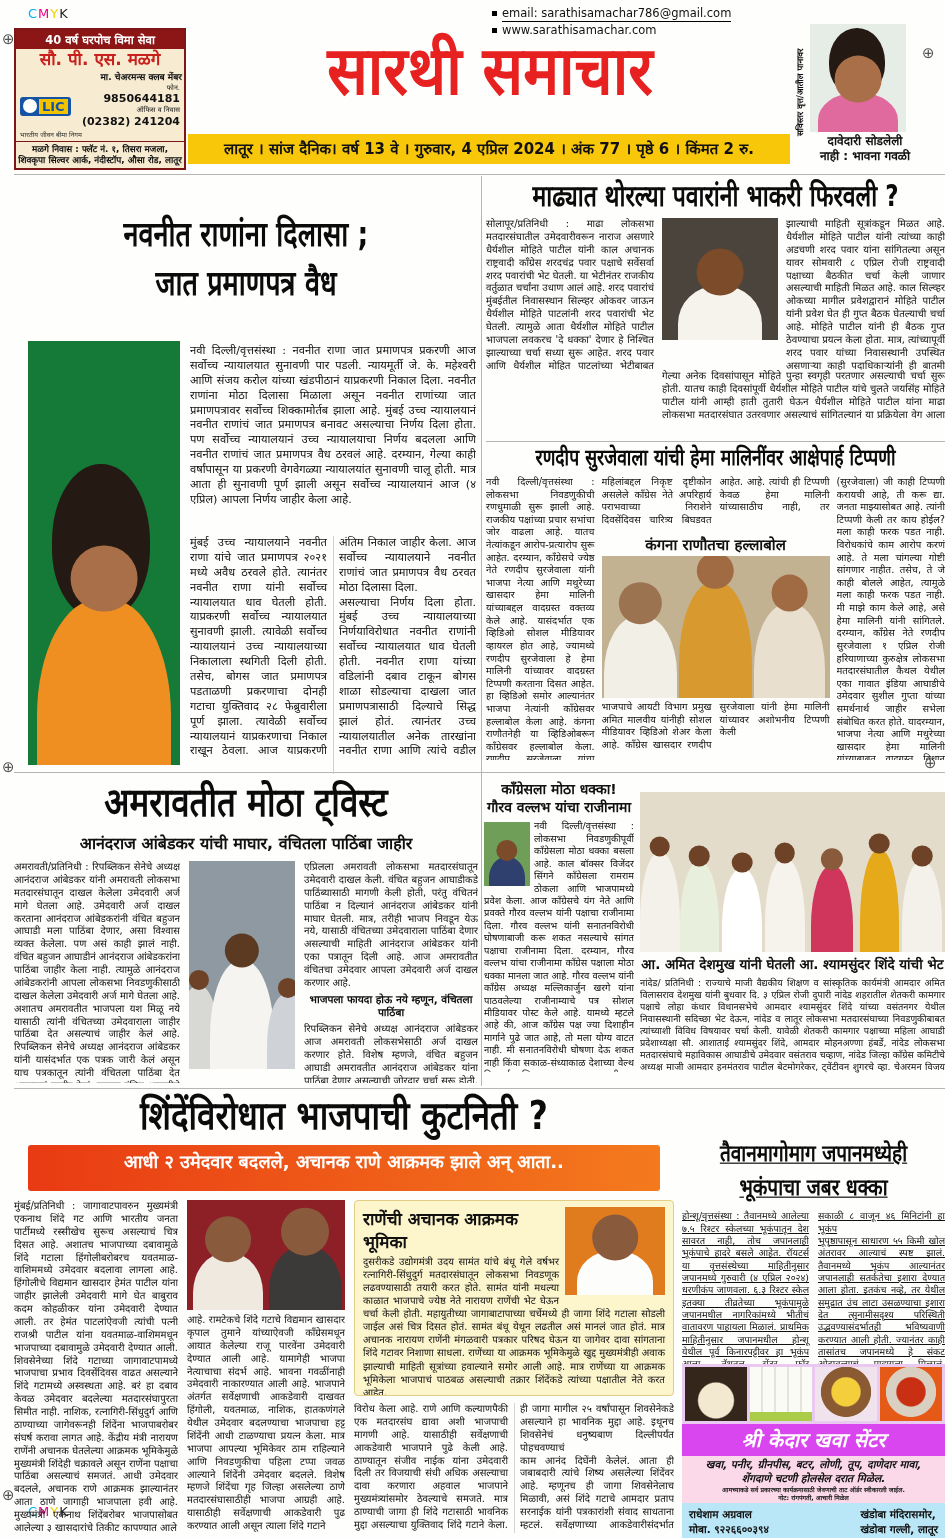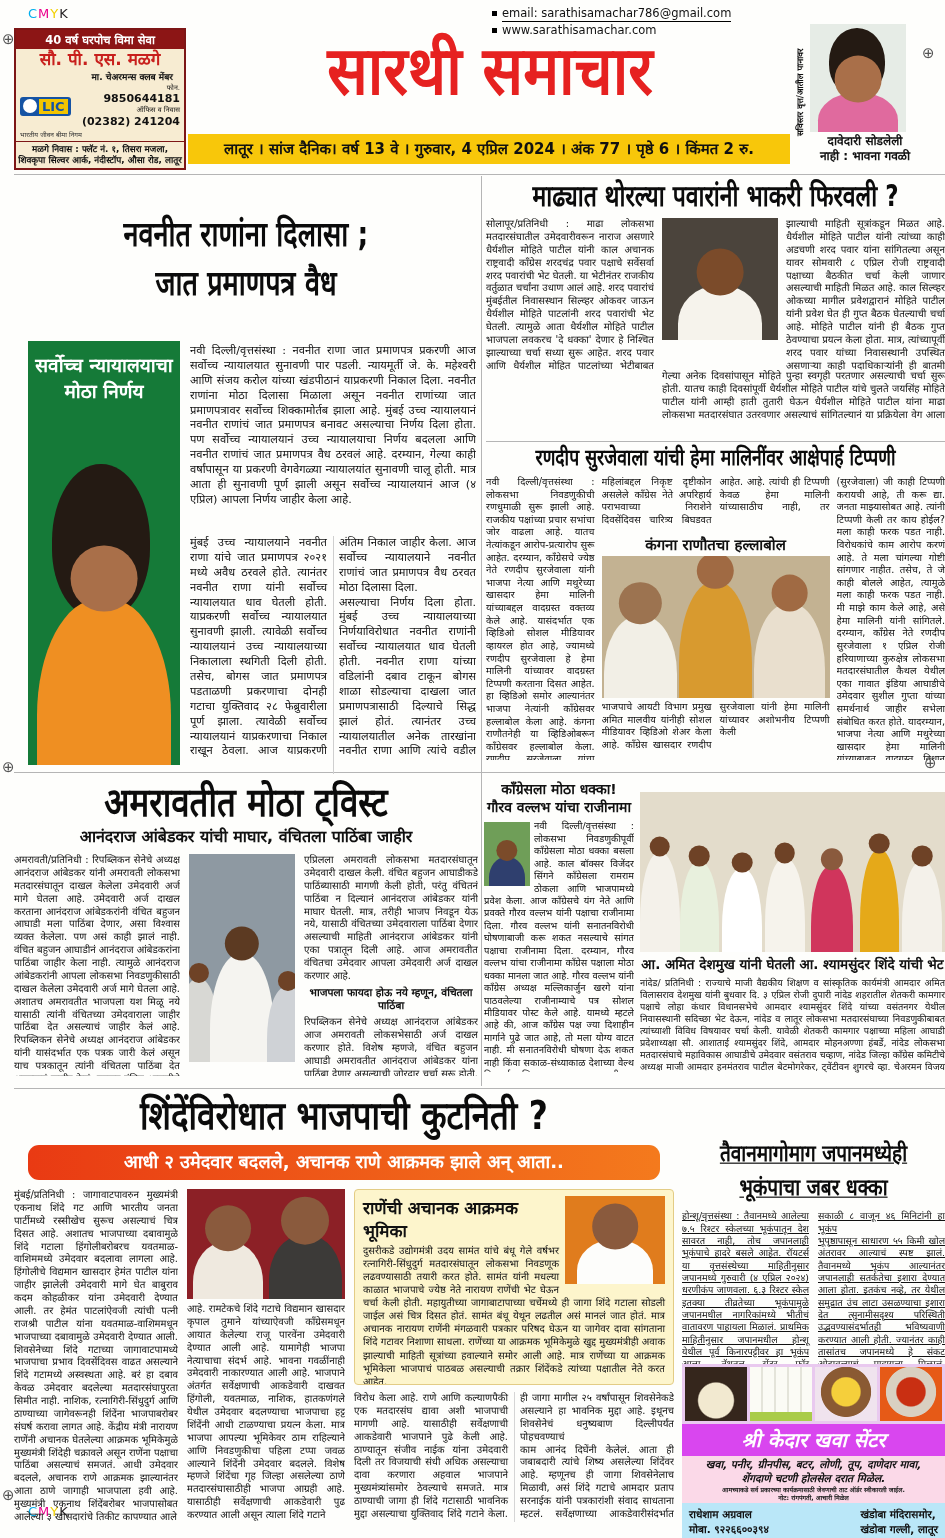--- a/index.html
+++ b/index.html
@@ -9,21 +9,21 @@
   .jt{text-align:justify;}
   .clip{overflow:hidden;}
   .reg{position:absolute;color:#555;font-size:15px;line-height:1;}
   .cmyk{position:absolute;font-weight:normal;font-size:13px;letter-spacing:1px;}
   .cmyk .c{color:#00aeef}.cmyk .m{color:#ec008c}.cmyk .y{color:#f2d000}.cmyk .k{color:#231f20}
   .rule{position:absolute;background:#b5b5b5;}
   
   .lic{left:14px;top:28px;width:172px;height:142px;border:2px solid #7d1616;background:#f7ecd2;box-sizing:border-box;font-size:9px;}
   .lic-top{background:#8c1515;color:#fff;font-weight:bold;text-align:center;font-size:11.5px;padding:2px 0;}
   .lic-name{color:#c8201d;font-weight:bold;text-align:center;font-size:17px;line-height:1.15;margin-top:1px;}
-  .lic-member{font-weight:bold;text-align:right;font-size:9px;padding-right:11px;}
+  .lic-member{font-weight:bold;text-align:right;font-size:9px;padding-right:2px;}
   .lic-mid{display:flex;align-items:center;gap:4px;padding:1px 4px;}
   .lic-logo{display:flex;align-items:center;background:#1553a4;border-radius:3px;padding:2px 3px;gap:2px;}
   .lic-circ{width:14px;height:14px;border-radius:50%;background:#fff;display:inline-block;}
   .lic-word{background:#f2c400;color:#1553a4;font-weight:bold;font-size:13px;padding:0 3px;}
   .lic-phones{flex:1;text-align:right;line-height:1.25;}
   .lic-phones .sm{font-size:7px;display:block;}
   .lic-phones .num{font-weight:bold;font-size:11px;display:block;}
   .lic-sub{font-size:6.5px;text-align:left;padding:0 4px;color:#333;}
   .lic-addr{font-weight:bold;font-size:8.8px;text-align:center;border-top:1px solid #7d1616;margin-top:2px;padding:2px 2px;line-height:1.3;}
   
@@ -75,41 +75,41 @@
   .sur-c1{width:110px;}
   .sur-mid{width:228px;flex:none;}
   .sur-midtop{column-count:2;column-gap:8px;height:56px;overflow:hidden;font-size:9.7px;line-height:1.3;text-align:justify;}
   .sur-ih{font-weight:bold;font-size:15px;text-align:center;margin:2px 0;}
   .sur-photo{width:228px;height:142px;background:#c3b292;}
   .sur-midcols{column-count:2;column-gap:8px;height:58px;overflow:hidden;font-size:9.7px;line-height:1.3;text-align:justify;margin-top:3px;}
   .sur-c4{width:110px;}
   
   .st-amr{left:14px;top:778px;width:464px;height:306px;}
   .amr-h{font-size:33px;}
-  .amr-sub{font-size:16px;font-weight:bold;text-align:center;margin-top:2px;}
+  .amr-sub{font-size:16px;font-weight:bold;text-align:center;margin-top:9px;}
   .amr-body{display:flex;gap:9px;margin-top:7px;height:222px;}
   .amr-c1{width:166px;font-size:9.9px;line-height:1.3;}
   .amr-phc{width:106px;flex:none;}
   .amr-ph{width:106px;height:208px;background:#8e99a2;}
   .amr-c2{flex:1;font-size:9.9px;line-height:1.3;}
   .amr-cross{font-weight:bold;text-align:center;font-size:10.5px;margin:3px 0;}
   
   .st-con{left:484px;top:780px;width:150px;height:304px;}
   .con-h{font-weight:bold;text-align:center;font-size:14px;line-height:1.3;white-space:nowrap;}
   .con-body{font-size:9.5px;line-height:1.31;margin-top:4px;height:252px;overflow:hidden;text-align:justify;}
   .con-ph{float:left;width:46px;height:64px;background:#6f9e58;margin:2px 4px 2px 0;}
   
   .st-nan{left:640px;top:792px;width:305px;height:304px;}
   .nan-ph{width:305px;height:160px;background:#e3dccb;}
   .nan-cap{font-weight:bold;font-size:13.5px;text-align:center;line-height:1.3;margin-top:4px;}
   .nan-body{font-size:9.3px;line-height:1.3;text-align:justify;height:96px;overflow:hidden;margin-top:3px;}
   
   .st-shi{left:14px;top:1092px;width:660px;height:446px;}
   .shi-h{font-size:33px;}
-  .shi-banner{margin:8px 14px 0 14px;height:35px;border-radius:11px;background:linear-gradient(90deg,#e93a13,#f47a1d);
+  .shi-banner{margin:8px 14px 0 14px;height:46px;border-radius:3px;background:linear-gradient(90deg,#e93a13,#f47a1d);
               color:#fff;font-weight:bold;font-size:18px;line-height:33px;text-align:center;}
   .shi-row{display:flex;gap:9px;margin-top:9px;height:340px;}
   .shi-c1{width:164px;font-size:9.9px;line-height:1.3;}
   .shi-c2{width:158px;flex:none;}
   .shi-ph{width:158px;height:110px;background:#8c2026;}
   .shi-c2t{font-size:9.9px;line-height:1.3;height:222px;overflow:hidden;text-align:justify;margin-top:4px;}
   .shi-c3{flex:1;}
   .ybox{background:#fdf5cc;border:1px solid #e3cc85;border-radius:4px;padding:6px 8px;height:196px;overflow:hidden;box-sizing:border-box;}
   .ybox-t{font-weight:bold;font-size:17px;margin-bottom:2px;}
   .rane-ph{float:right;width:100px;height:88px;background:#e07c1d;margin:0 0 4px 6px;}
@@ -200,24 +200,20 @@
   <div class="rule" style="left:486px;top:441px;width:459px;height:1px;"></div>
   <div class="rule" style="left:14px;top:772px;width:931px;height:1px;"></div>
   <div class="rule" style="left:14px;top:1088px;width:931px;height:1px;"></div>
 
   <div class="abs st-rana">
     <div class="hl rana-h">
         <span class="sc">नवनीत राणांना दिलासा ;</span>
         <span class="sc">जात प्रमाणपत्र वैध</span>
       </div>
     <div class="kicker">
-      <div class="kicker-t">
-        <div>सर्वोच्च न्यायालयाचा</div>
-        <div>मोठा निर्णय</div>
-      </div>
       <div class="rana-photo ph">
         <div class="hairb" style="left:16%;top:6%;width:64%;height:48%;"></div>
         <div class="pe" style="--b:#ef8f22;--h:#a96f49;--hs:50%;left:6%;width:88%;height:52%;"></div>
       </div>
     </div>
     <div class="rana-intro jt clip">नवी दिल्ली/वृत्तसंस्था : नवनीत राणा जात प्रमाणपत्र प्रकरणी आज सर्वोच्च न्यायालयात सुनावणी पार पडली. न्यायमूर्ती जे. के. महेश्वरी आणि संजय करोल यांच्या खंडपीठानं याप्रकरणी निकाल दिला. नवनीत राणांना मोठा दिलासा मिळाला असून नवनीत राणांच्या जात प्रमाणपत्रावर सर्वोच्च शिक्कामोर्तब झाला आहे. मुंबई उच्च न्यायालयानं नवनीत राणांचं जात प्रमाणपत्र बनावट असल्याचा निर्णय दिला होता. पण सर्वोच्च न्यायालयानं उच्च न्यायालयाचा निर्णय बदलला आणि नवनीत राणांचं जात प्रमाणपत्र वैध ठरवलं आहे. दरम्यान, गेल्या काही वर्षांपासून या प्रकरणी वेगवेगळ्या न्यायालयांत सुनावणी चालू होती. मात्र आता ही सुनावणी पूर्ण झाली असून सर्वोच्च न्यायालयानं आज (४ एप्रिल) आपला निर्णय जाहीर केला आहे.</div>
     <div class="rana-cols jt clip">
       <div>मुंबई उच्च न्यायालयाने नवनीत राणा यांचे जात प्रमाणपत्र २०२१ मध्ये अवैध ठरवले होते. त्यानंतर नवनीत राणा यांनी सर्वोच्च न्यायालयात धाव घेतली होती. याप्रकरणी सर्वोच्च न्यायालयात सुनावणी झाली. त्यावेळी सर्वोच्च न्यायालयानं उच्च न्यायालयाच्या निकालाला स्थगिती दिली होती. तसेच, बोगस जात प्रमाणपत्र पडताळणी प्रकरणाचा दोनही गटाचा युक्तिवाद २८ फेब्रुवारीला पूर्ण झाला. त्यावेळी सर्वोच्च न्यायालयानं याप्रकरणाचा निकाल राखून ठेवला. आज याप्रकरणी अंतिम निकाल जाहीर केला. आज सर्वोच्च न्यायालयाने नवनीत राणांचं जात प्रमाणपत्र वैध ठरवत मोठा दिलासा दिला.</div>
       <div>असल्याचा निर्णय दिला होता. मुंबई उच्च न्यायालयाच्या निर्णयाविरोधात नवनीत राणांनी सर्वोच्च न्यायालयात धाव घेतली होती. नवनीत राणा यांच्या वडिलांनी दबाव टाकून बोगस शाळा सोडल्याचा दाखला जात प्रमाणपत्रासाठी दिल्याचे सिद्ध झालं होतं. त्यानंतर उच्च न्यायालयातील अनेक तारखांना नवनीत राणा आणि त्यांचे वडील गैरहजर राहिले होते. मुंबई उच्च न्यायालयाने ८ जून २०२१ रोजी राणा यांचं जात प्रमाणपत्र रद्द केलं होतं. त्यांना न्यायालयाने दोन लाख रुपयांचा आर्थिक दंडदेखील ठोठावला होता. माजी खासदार आनंदराव अडसूळ आणि सुनिल भालेराव यांनी राणा यांच्या जात प्रमाणपत्राला आव्हान देणाऱ्या याचिका २०१९ साली दाखल केल्या होत्या. राणा यांनी खोट्या कागदपत्रांच्या आधारे अनुसूचित जमातीच्या दाखल्यावर समितीसमोरही खोटो जातीचा दाखला दिला आहे, असा आक्षेप या याचिकांमध्ये मांडण्यात आला होता.</div>
     </div>

